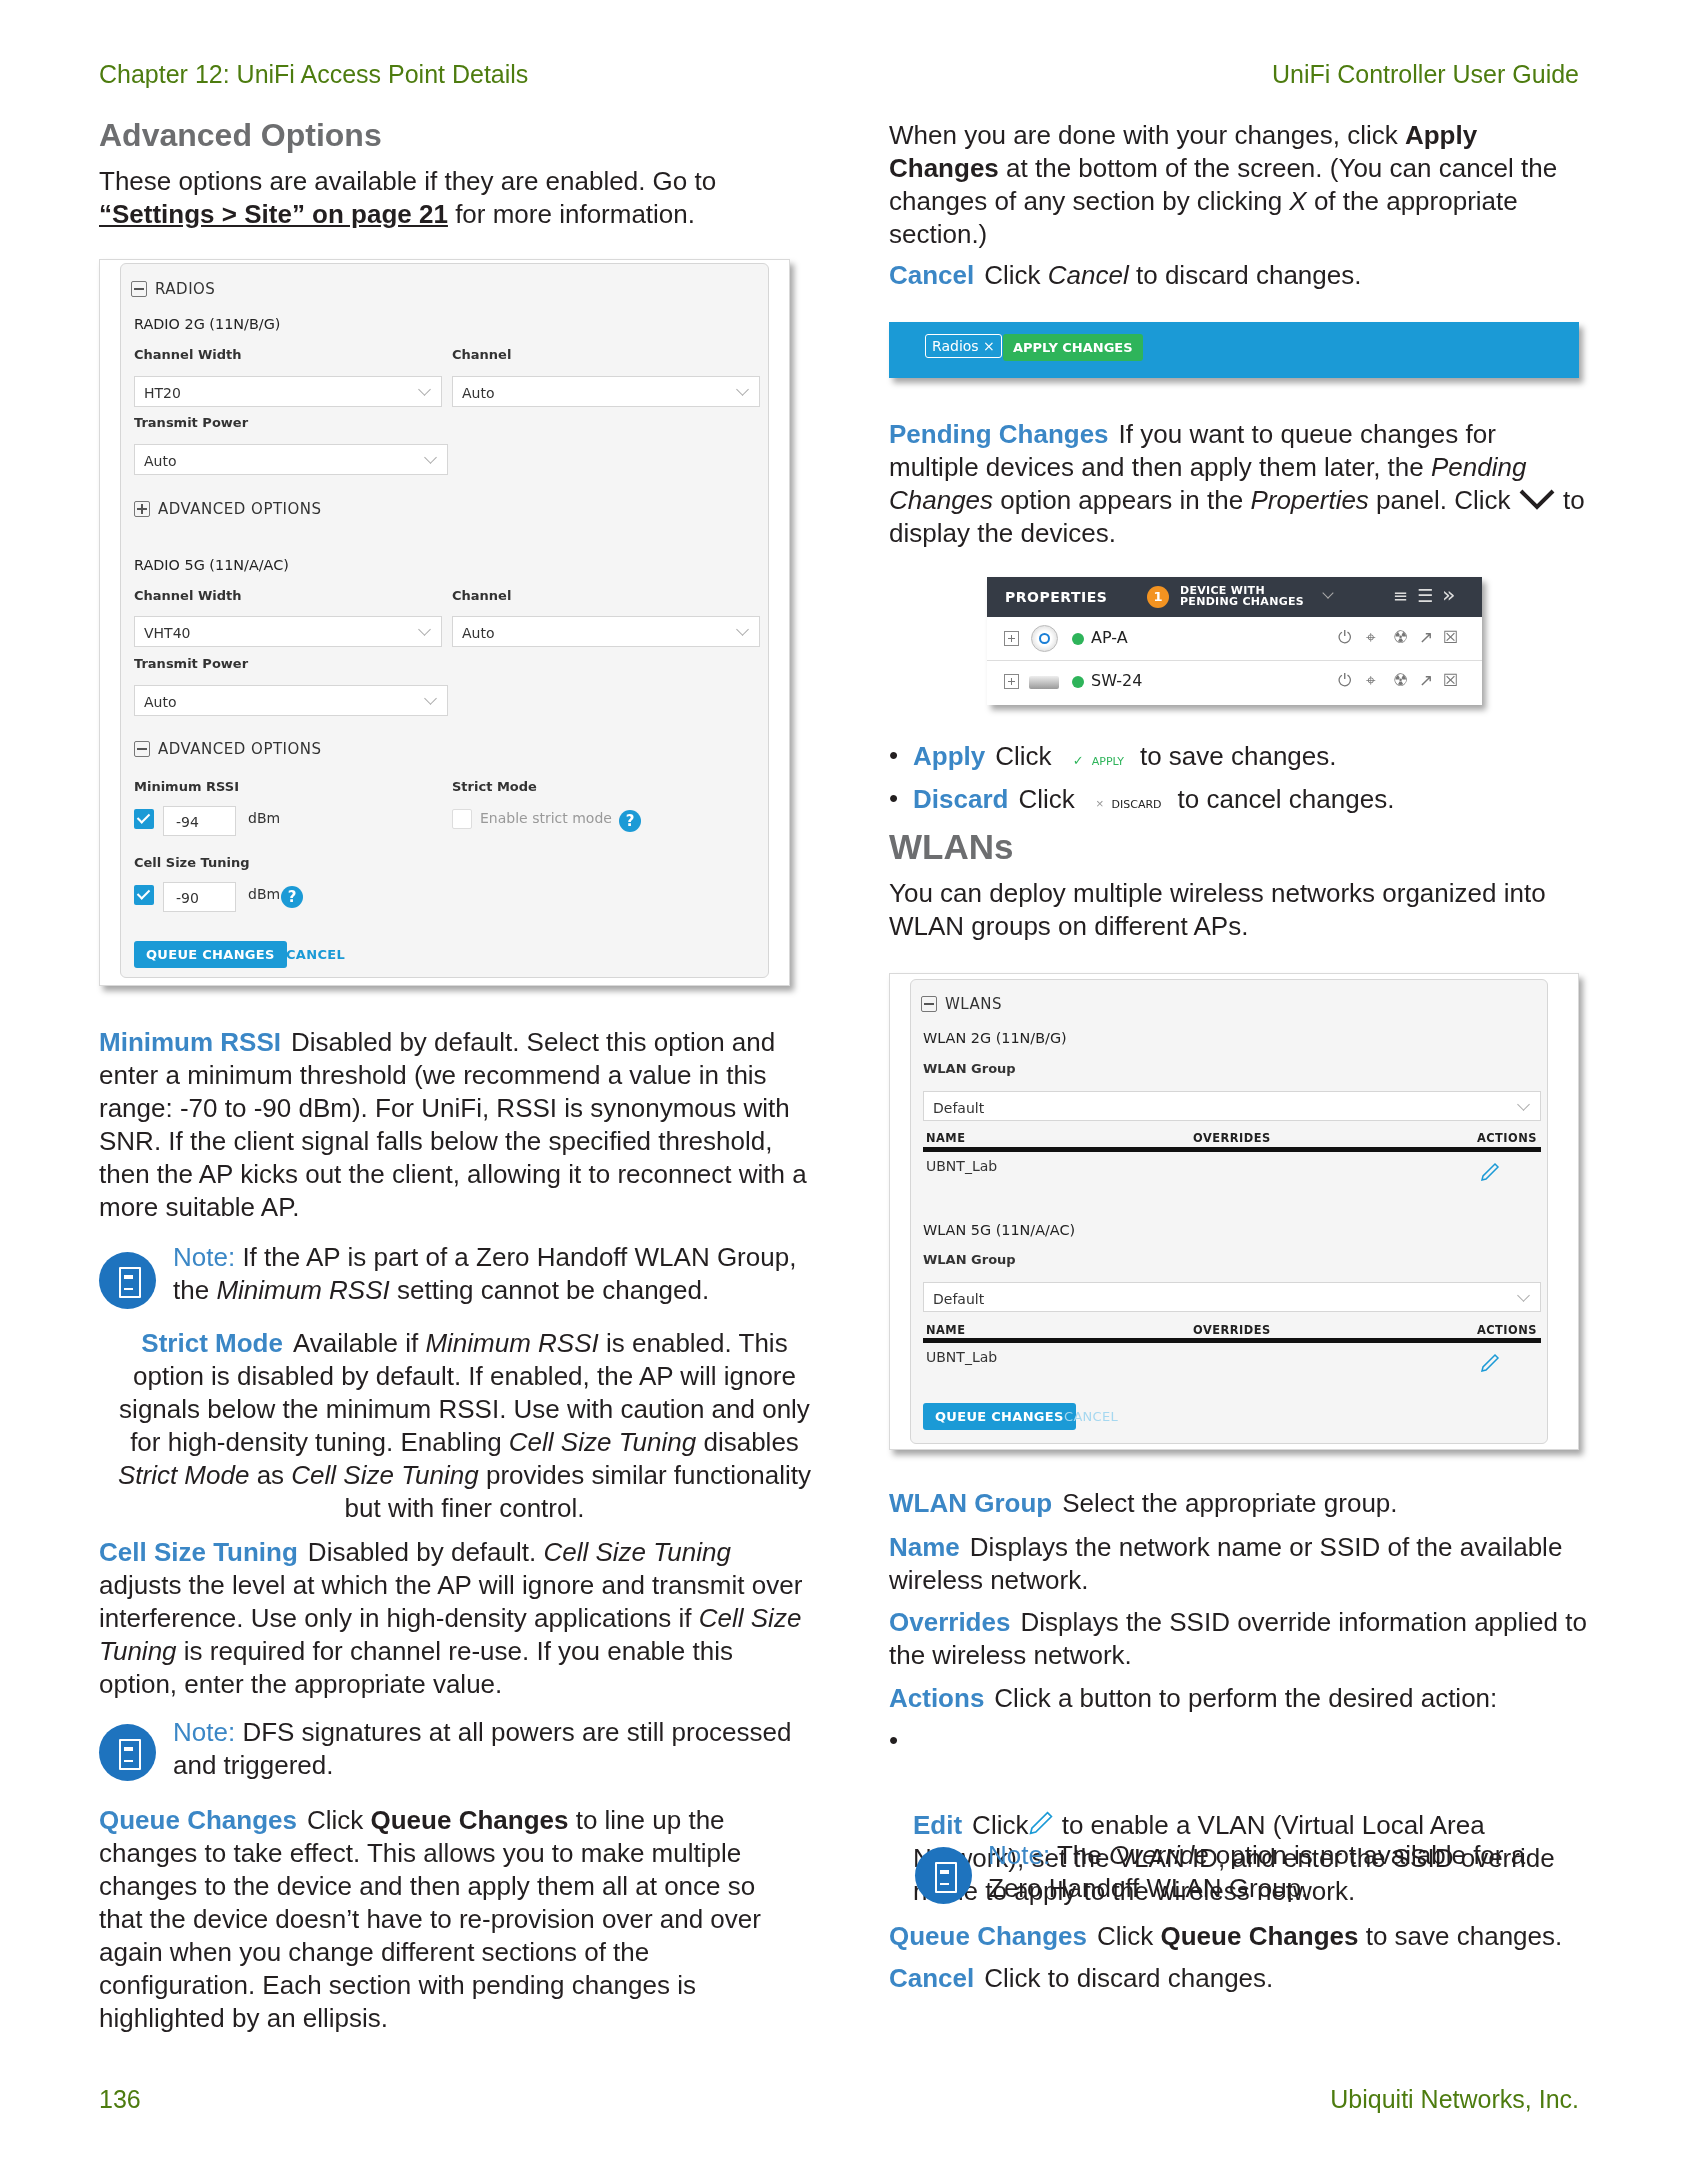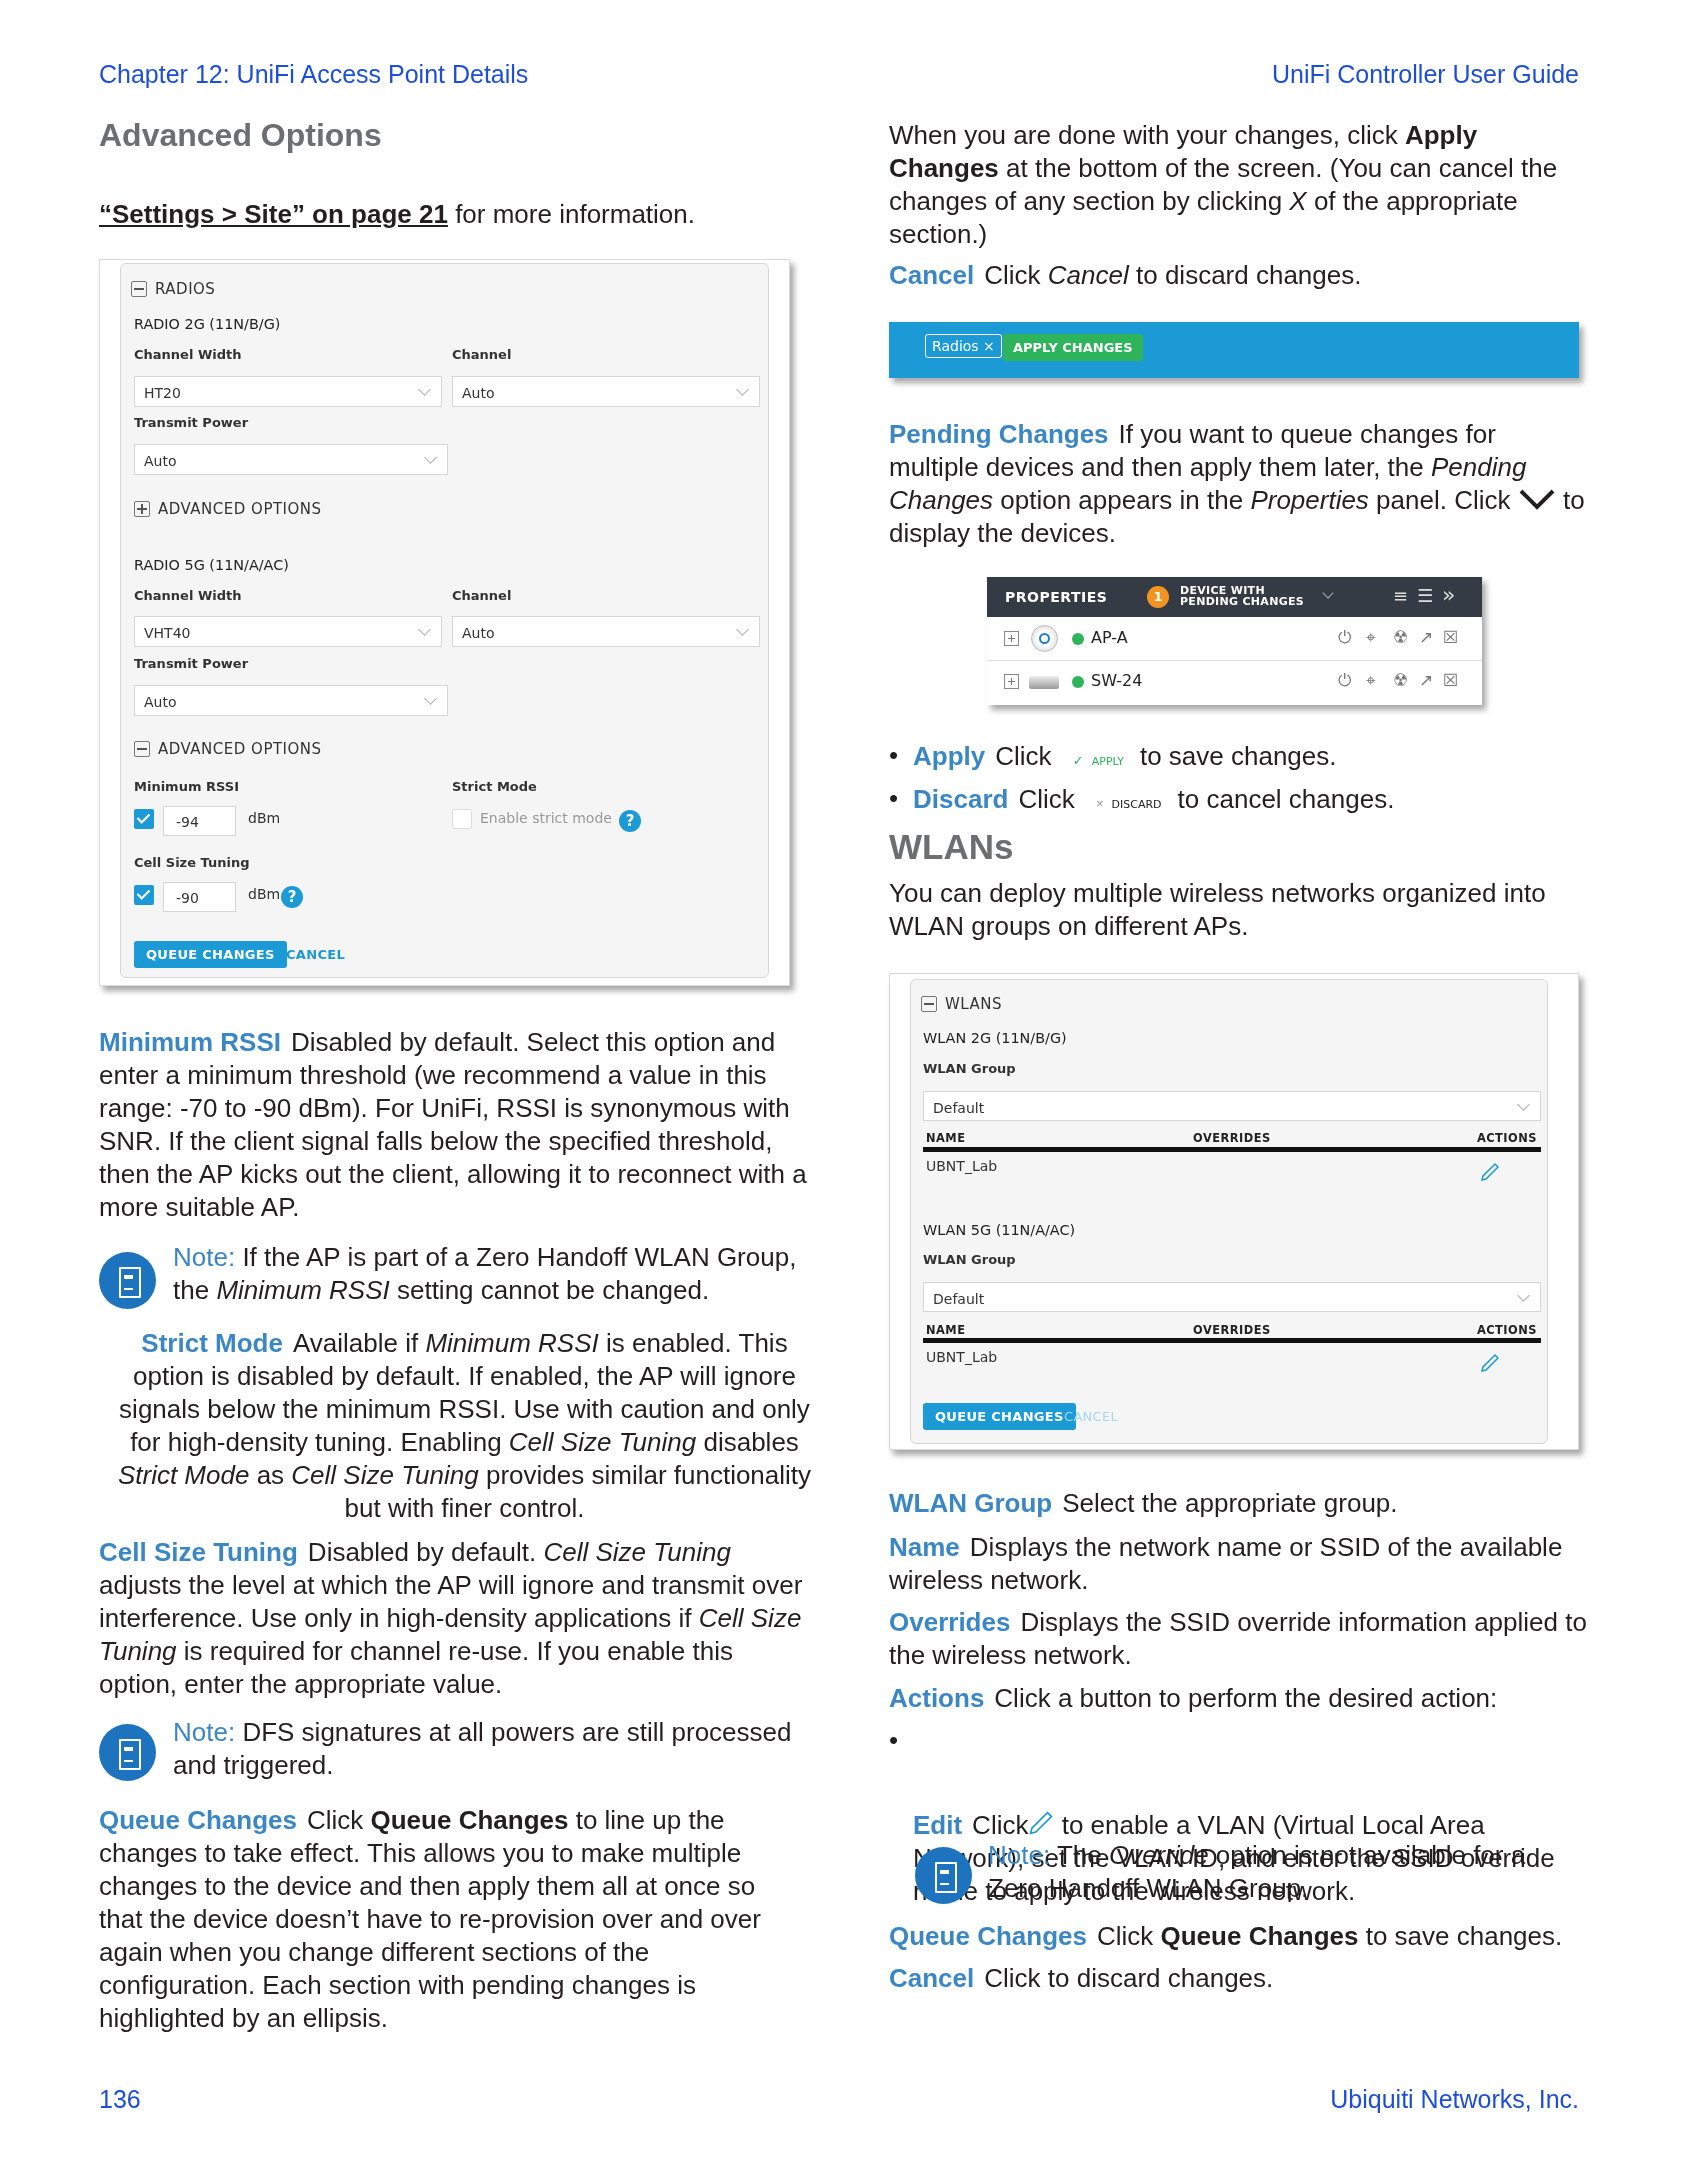--- a/index.html
+++ b/index.html
@@ -1,19 +1,19 @@
 <!DOCTYPE html>
 <html><head>
 <meta charset="utf-8">
 <style>
   * { box-sizing: border-box; margin: 0; padding: 0; }
   html, body { width: 1683px; height: 2178px; background: #ffffff; }
   body { position: relative; font-family: "Liberation Sans", "DejaVu Sans", sans-serif; color: #231f20; overflow: hidden; }
   .abs { position: absolute; }
-  .hdr { font-size: 25px; color: #1d4ed8; text-align: center; }
+  .hdr { font-size: 25px; color: #4d7c0f; text-align: center; }
   .body-text { font-size: 26px; line-height: 33px; color: #231f20; }
   .term { color: #3b87c6; font-weight: bold; margin-right: 10px; }
   .h2 { font-size: 32px; font-weight: bold; color: #6d6e70; }
   .h2big { font-size: 35px; font-weight: bold; color: #6d6e70; }
   b { font-weight: bold; }
   i { font-style: italic; }
   .link-u { font-weight: bold; text-decoration: underline; }
 
   
   .shot { position: absolute; background: #fff; border: 1px solid #d9d9d9; box-shadow: 4px 5px 6px rgba(0,0,0,0.35); }
@@ -63,21 +63,21 @@
   .pencil { position: absolute; width: 20px; height: 20px; }
 </style>
 </head>
 <body>
 
 <div class="abs hdr" style="left:99px; top:60px;">Chapter 12: UniFi Access Point Details</div>
 <div class="abs hdr" style="right:104px; top:60px;">UniFi Controller User Guide</div>
 
 <div class="abs h2" style="left:99px; top:117px;">Advanced Options</div>
 <div class="abs body-text" style="left:99px; top:165px; width:713px;">
-  <br>
+  <span>These options are available if they are enabled. Go to</span><br>
   <a class="link-u" style="color:#231f20;">“Settings &gt; Site” on page 21</a><span> for more information.</span>
 </div>
 
 <div class="shot" style="left:99px; top:259px; width:691px; height:727px;">
   <div class="panel" style="left:20px; top:3px; width:649px; height:715px;">
     <div class="sect-title" style="left:10px; top:16px;">
       <span class="boxicon"></span>
       <span>RADIOS</span>
     </div>
 

